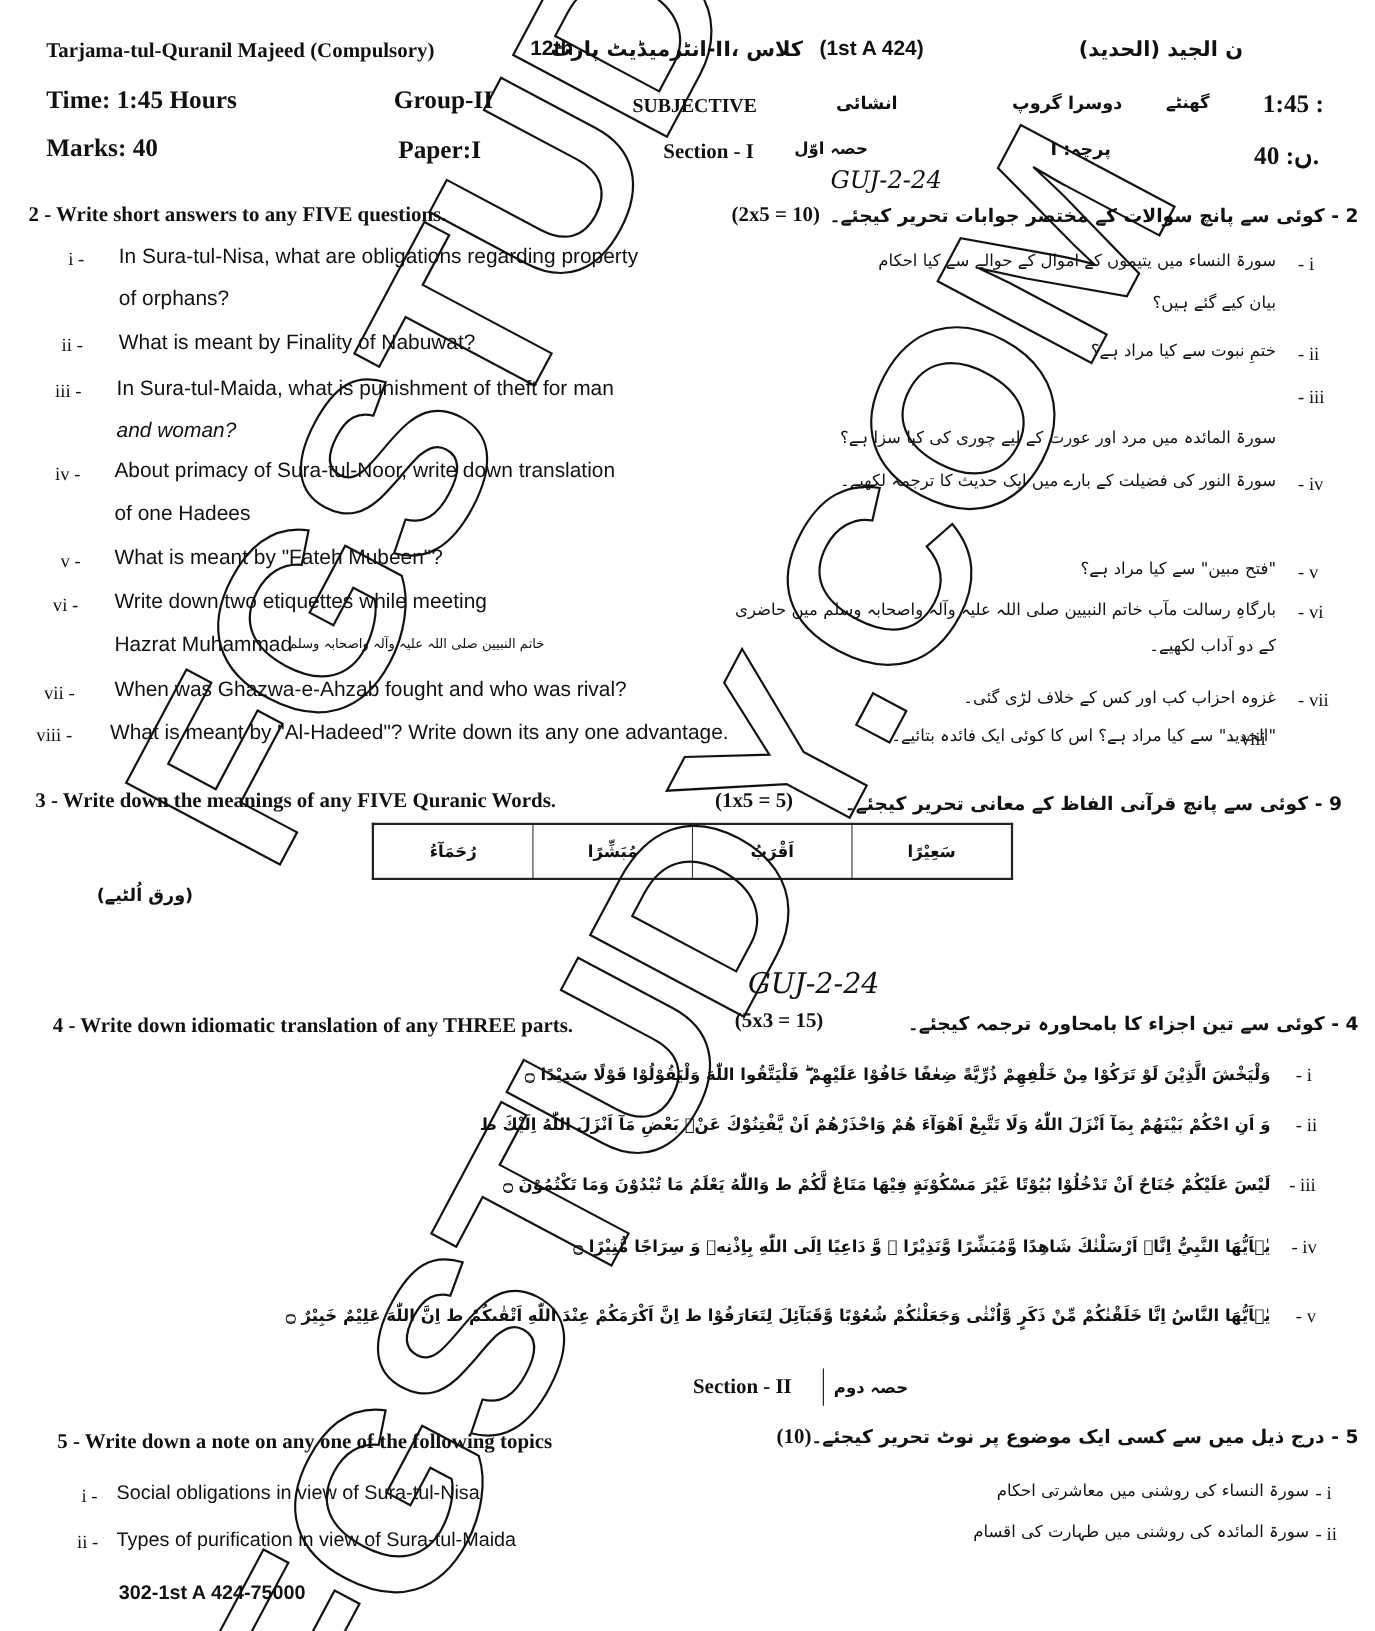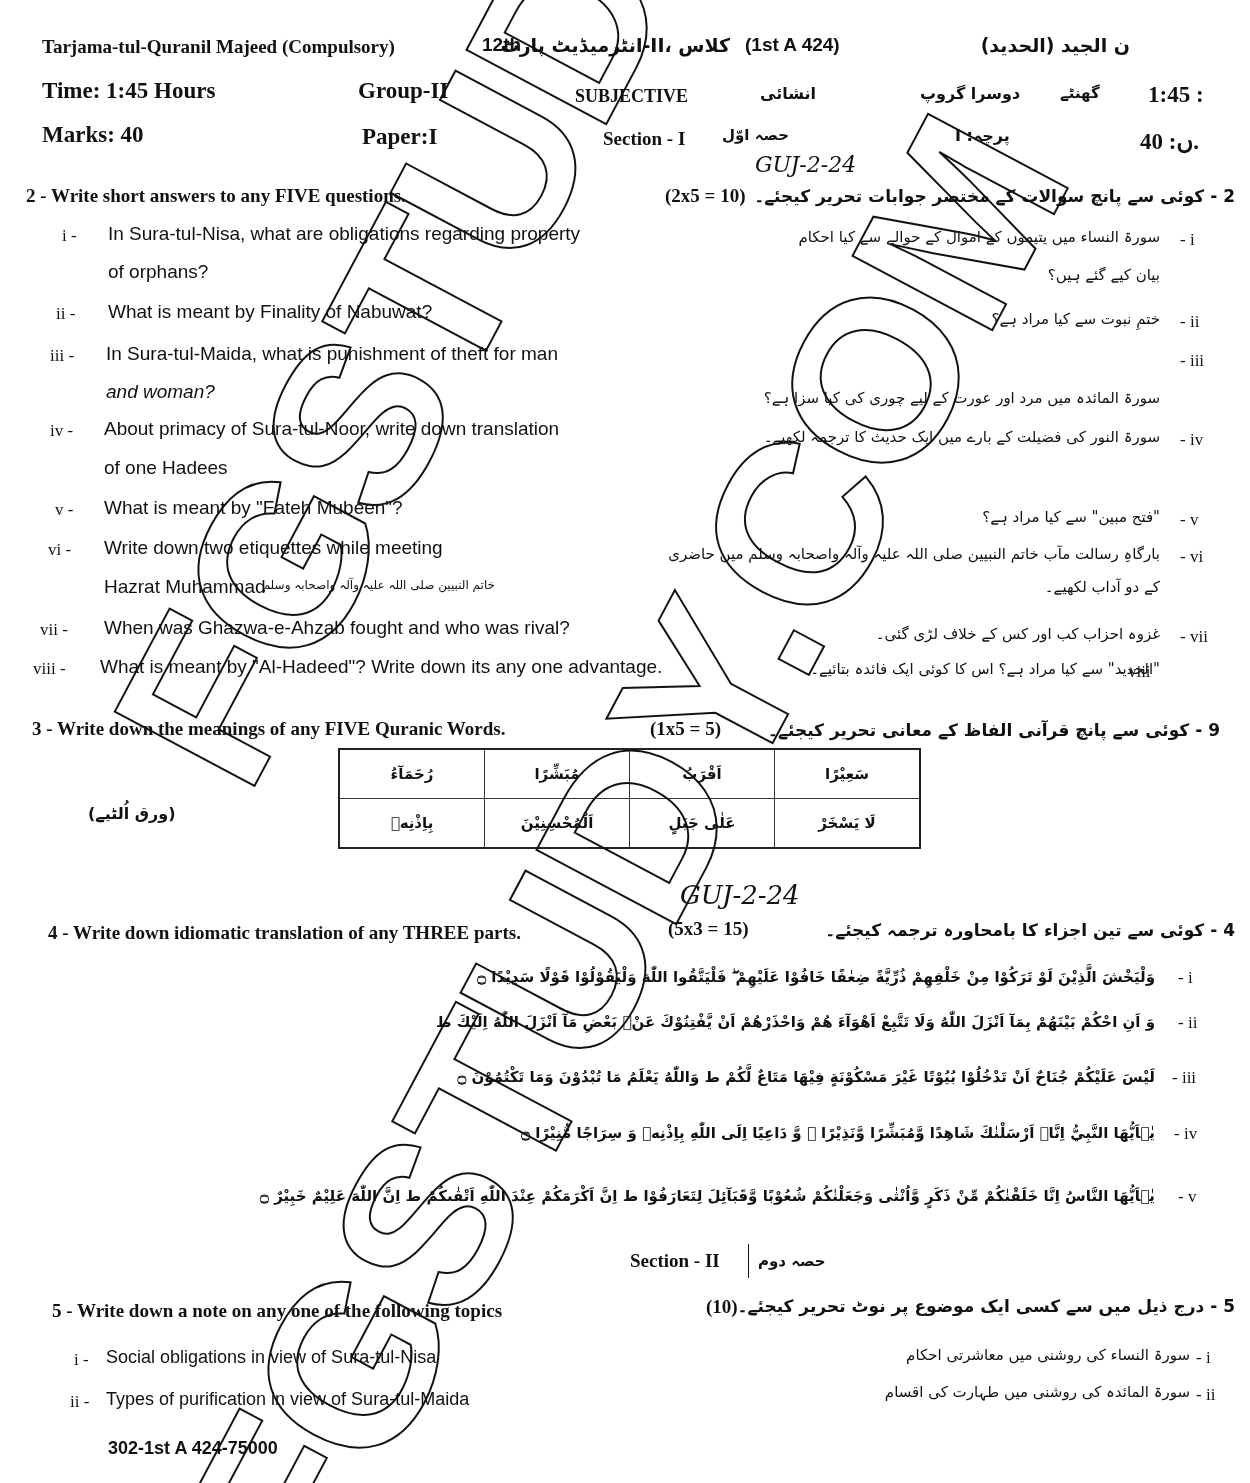--- a/index.html
+++ b/index.html
@@ -125,26 +125,20 @@
 <div class="abs urdu" style="left:88px;top:804px;font-size:16px;font-weight:bold;">(ورق اُلٹیے)</div>
 
 <table class="words">
   <tbody>
       <tr>
     <td>رُحَمَآءُ</td>
     <td>مُبَشِّرًا</td>
     <td>اَقْرَبُ</td>
     <td>سَعِيْرًا</td>
   </tr>
-  <tr>
-    <td>بِاِذْنِهٖ</td>
-    <td>اَلْمُحْسِنِيْنَ</td>
-    <td>عَلٰى جَبَلٍ</td>
-    <td>لَا يَسْخَرْ</td>
-  </tr>
 </tbody>
   </table>
 
 <div class="abs hand" style="left:680px;top:880px;font-size:26px;">GUJ-2-24</div>
 <div class="abs serif-b qhead" style="left:48px;top:922px;">4 - Write down idiomatic translation of any THREE parts.</div>
 <div class="abs serif-b qhead" style="left:668px;top:918px;">(5x3 = 15)</div>
 <div class="abs urdu" style="left:870px;top:920px;width:365px;text-align:right;font-size:17px;font-weight:bold;">4 - کوئی سے تین اجزاء کا بامحاورہ ترجمہ کیجئے۔</div>
 
 <div class="abs arabic" style="left:380px;top:968px;width:775px;text-align:right;font-size:15px;">وَلْيَخْشَ الَّذِيْنَ لَوْ تَرَكُوْا مِنْ خَلْفِهِمْ ذُرِّيَّةً ضِعٰفًا خَافُوْا عَلَيْهِمْ ۖ فَلْيَتَّقُوا اللّٰهَ وَلْيَقُوْلُوْا قَوْلًا سَدِيْدًا ۝</div>
 <div class="abs num" style="left:1178px;top:968px;">- i</div>

